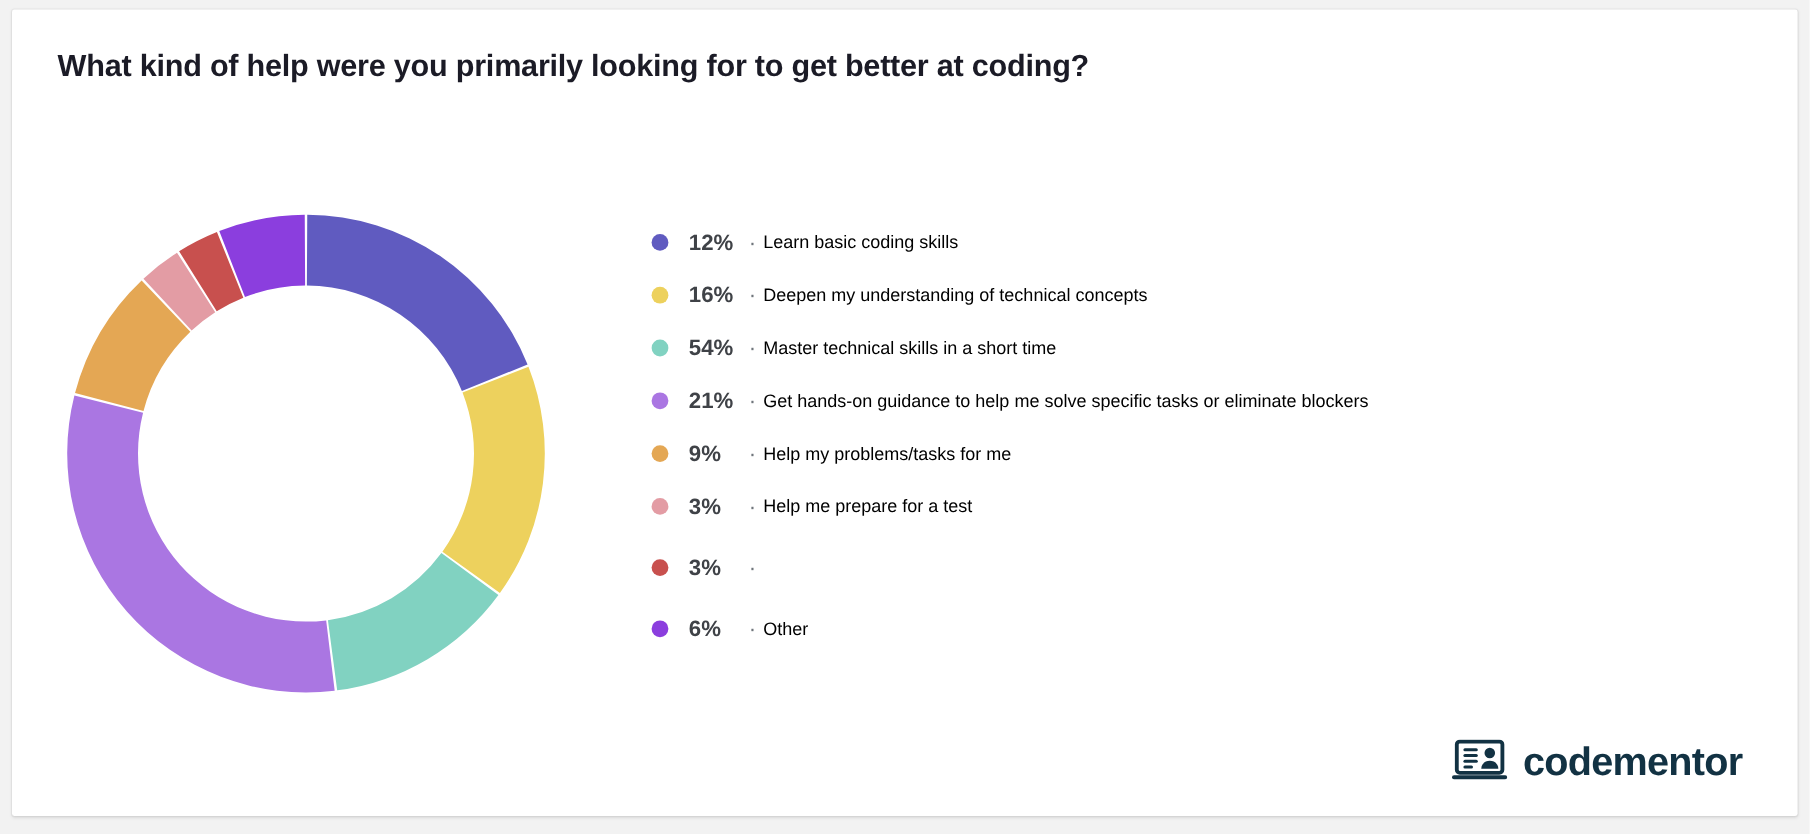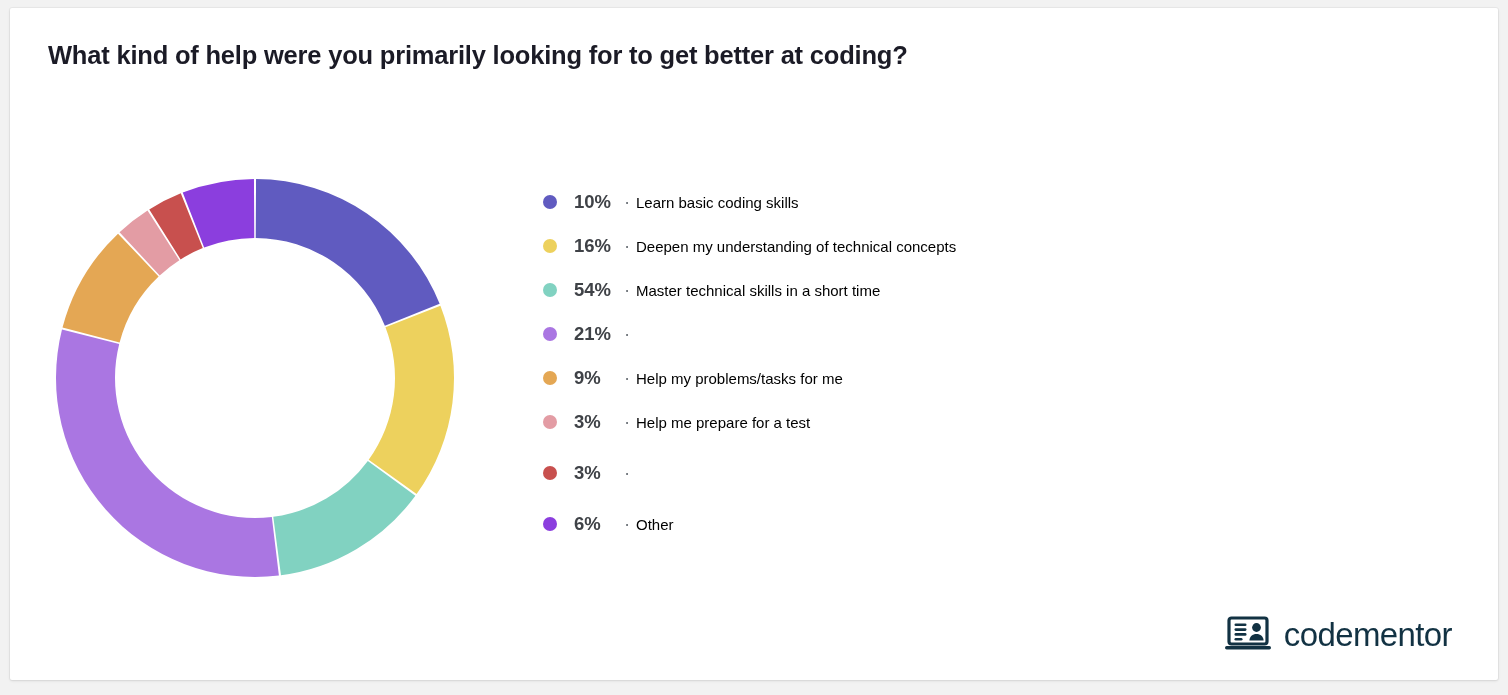--- a/index.html
+++ b/index.html
@@ -121,21 +121,21 @@
     bottom: 28px;
     display: flex;
     align-items: center;
     gap: 13px;
   }
   .brand-icon {
     display: block;
   }
   .brand-text {
     font-size: 33px;
-    font-weight: normal;
+    font-weight: bold;
     color: #123243;
     letter-spacing: -0.6px;
     line-height: 1;
   }
 </style>
 </head>
 <body>
 
 <div class="card">
 
@@ -152,21 +152,21 @@
         <path d="M 104.2516826759015 41.42273764495471 A 199 199 0 0 1 135.77543126741412 25.360585474114885 L 157.7817104393868 80.10292445415118 A 140 140 0 0 0 135.6041988674684 91.4029310065008 Z" fill="#c8504e"></path>
         <path d="M 137.71300513587744 24.59344571047569 A 199 199 0 0 1 208.95804319754754 11.002727842762084 L 209.26696506360128 70.00191908536024 A 140 140 0 0 0 159.14482773378313 79.5632281380231 Z" fill="#8b3ede"></path>
       </svg>
   </div>
 
   <div class="legend" id="legend">
       <div class="legend-row">
         <div class="legend-dot-cell">
           <span class="legend-dot" style="background: rgb(96, 91, 192);"></span>
         </div>
-        <div class="legend-pct">10%</div>
+        <div class="legend-pct">12%</div>
         <div class="legend-sep">·</div>
         <div class="legend-label">Learn basic coding skills</div>
       </div>
       <div class="legend-row">
         <div class="legend-dot-cell">
           <span class="legend-dot" style="background: rgb(237, 209, 93);"></span>
         </div>
         <div class="legend-pct">16%</div>
         <div class="legend-sep">·</div>
         <div class="legend-label">Deepen my understanding of technical concepts</div>
@@ -178,20 +178,21 @@
         <div class="legend-pct">54%</div>
         <div class="legend-sep">·</div>
         <div class="legend-label">Master technical skills in a short time</div>
       </div>
       <div class="legend-row">
         <div class="legend-dot-cell">
           <span class="legend-dot" style="background: rgb(170, 118, 226);"></span>
         </div>
         <div class="legend-pct">21%</div>
         <div class="legend-sep">·</div>
+        <div class="legend-label">Get hands-on guidance to help me solve specific tasks or eliminate blockers</div>
       </div>
       <div class="legend-row">
         <div class="legend-dot-cell">
           <span class="legend-dot" style="background: rgb(228, 167, 84);"></span>
         </div>
         <div class="legend-pct">9%</div>
         <div class="legend-sep">·</div>
         <div class="legend-label">Help my problems/tasks for me</div>
       </div>
       <div class="legend-row">

